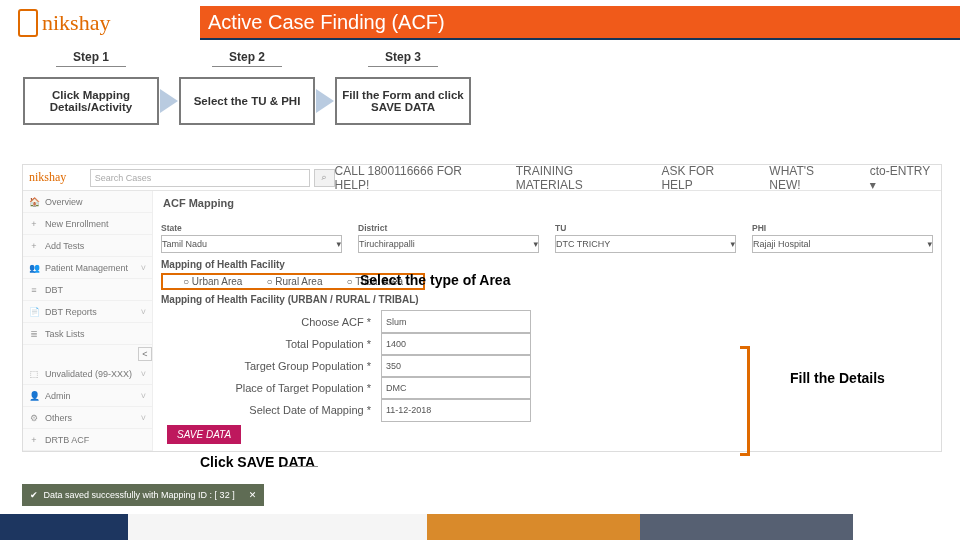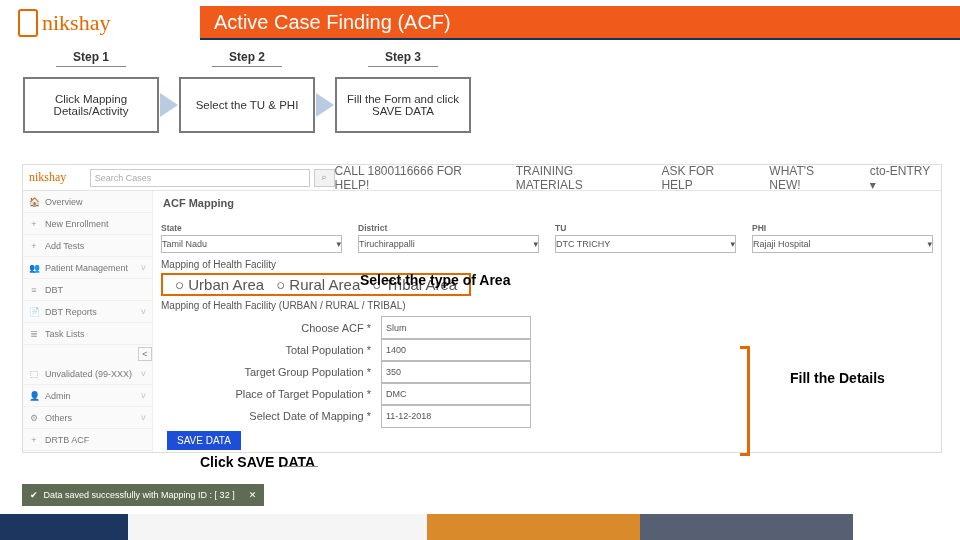--- a/index.html
+++ b/index.html
@@ -2,27 +2,27 @@
 <html><head>
 <meta charset="utf-8">
 <style>
   * { box-sizing: border-box; margin: 0; padding: 0; }
   body { width: 960px; height: 540px; font-family: Arial, sans-serif; font-size: 11px; color: #333; overflow: hidden; position: relative; background: #fff; }
 
   
   .slide-header { position: absolute; top: 6px; left: 0; right: 0; height: 34px; display: flex; align-items: stretch; }
   .logo { width: 200px; display: flex; align-items: center; padding-left: 18px; font-family: cursive; font-size: 22px; color: #e06a00; }
   .logo .phone { width: 20px; height: 28px; border: 2px solid #e06a00; border-radius: 3px; margin-right: 4px; display: inline-block; position: relative; }
-  .title-bar { flex: 1; background: #f05a1a; color: #fff; display: flex; align-items: center; padding-left: 14px; font-size: 20px; font-weight: 400; border-bottom: 2px solid #12355b; }
+  .title-bar { flex: 1; background: #f05a1a; color: #fff; display: flex; align-items: center; padding-left: 8px; font-size: 20px; font-weight: 400; border-bottom: 2px solid #12355b; }
 
   
   .steps { position: absolute; top: 48px; left: 26px; display: flex; gap: 4px; align-items: flex-start; }
   .step-col { display: flex; flex-direction: column; align-items: center; width: 130px; }
   .step-label { font-weight: bold; font-size: 12px; border-bottom: 1px solid #888; padding: 2px 0; margin-bottom: 10px; width: 70px; text-align: center; }
-  .step-box { border: 2px solid #7a7a7a; background: #fff; width: 136px; height: 56px; display: flex; align-items: center; justify-content: center; text-align: center; font-size: 11.5px; font-weight: normal; padding: 4px; }
+  .step-box { border: 2px solid #7a7a7a; background: #fff; width: 136px; height: 48px; display: flex; align-items: center; justify-content: center; text-align: center; font-size: 11.5px; font-weight: bold; padding: 4px; }
   .arrow { width: 0; height: 0; border-top: 12px solid transparent; border-bottom: 12px solid transparent; border-left: 18px solid #b9cbe0; align-self: center; margin-top: 28px; }
 
   
   .shot { position: absolute; top: 164px; left: 22px; width: 920px; border: 1px solid #ddd; background: #fff; filter: blur(0.3px); }
   .shot-top { display: flex; align-items: center; height: 26px; border-bottom: 1px solid #e5e5e5; font-size: 9px; color: #888; }
   .shot-logo { width: 70px; padding-left: 6px; font-family: cursive; color: #e06a00; font-size: 12px; }
   .shot-search { flex: 0 0 220px; height: 18px; border: 1px solid #ccc; margin-right: 4px; padding: 0 4px; color: #aaa; display: flex; align-items: center; }
   .shot-search-btn { width: 22px; height: 18px; border: 1px solid #ccc; background: #f2f2f2; display: flex; align-items: center; justify-content: center; }
   .shot-links { margin-left: auto; display: flex; gap: 26px; padding-right: 6px; font-size: 12px; color: #666; align-items: flex-end; }
 
@@ -31,28 +31,28 @@
   .side-item { display: flex; align-items: center; height: 22px; padding: 0 6px; border-bottom: 1px solid #f0f0f0; gap: 6px; }
   .side-item .ic { width: 10px; text-align: center; color: #999; }
   .side-caret { margin-left: auto; color: #bbb; }
   .side-coll { width: 14px; height: 14px; border: 1px solid #ccc; display: flex; align-items: center; justify-content: center; margin: 2px 0 2px auto; font-size: 9px; }
 
   .main { flex: 1; padding: 4px 8px 0 8px; font-size: 9px; color: #555; }
   .main-h { font-weight: bold; font-size: 11px; margin: 2px 0 14px 2px; }
   .row4 { display: grid; grid-template-columns: repeat(4, 1fr); gap: 16px; margin-bottom: 6px; }
   .fld label { display: block; font-size: 8.5px; color: #666; margin-bottom: 2px; font-weight: bold; }
   .sel { height: 18px; border: 1px solid #bbb; display: flex; align-items: center; padding: 0 0; background: #fff; font-size: 9px; justify-content: space-between; }
-  .sec-h { font-weight: normal; font-size: 10px; margin: 4px 0 3px 0; }
-  .radios { display: flex; gap: 12px; font-size: 15px; border: 2px solid #e06a00; padding: 1px 12px; width: fit-content; }
+  .sec-h { font-weight: bold; font-size: 10px; margin: 4px 0 3px 0; }
+  .radios { display: flex; gap: 24px; font-size: 10px; border: 2px solid #e06a00; padding: 1px 20px; width: fit-content; }
   .radios span::before { content: "○ "; }
   .form-rows { margin-top: 6px; }
   .frow { display: flex; align-items: center; height: 22px; }
   .frow label { width: 220px; text-align: right; padding-right: 10px; font-size: 11px; color: #555; }
   .finput { width: 150px; height: 24px; border: 1px solid #bbb; padding: 0 4px; font-size: 9px; display: flex; align-items: center; }
-  .save-btn { background: #1d4ed8; color: #fff; padding: 4px 10px; font-size: 10px; border: none; margin: 4px 0 2px 6px; }
+  .save-btn { background: #be185d; color: #fff; padding: 4px 10px; font-size: 10px; border: none; margin: 4px 0 2px 6px; font-style: italic; }
 
   
   .toast { position: absolute; left: 22px; bottom: 34px; background: #5f6c54; color: #fff; font-size: 9px; padding: 6px 8px; display: flex; align-items: center; gap: 6px; }
   .toast .x { margin-left: 8px; }
 
   
   .callout { position: absolute; font-weight: bold; font-size: 14px; color: #000; }
   .c-area { top: 272px; left: 360px; }
   .c-fill { top: 370px; left: 790px; }
   .c-save { top: 454px; left: 200px; }

